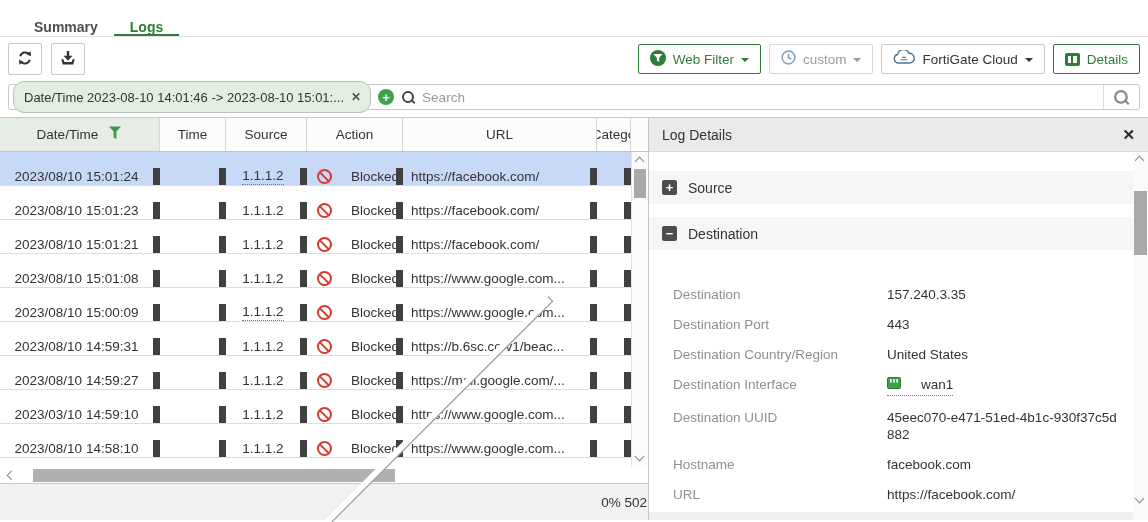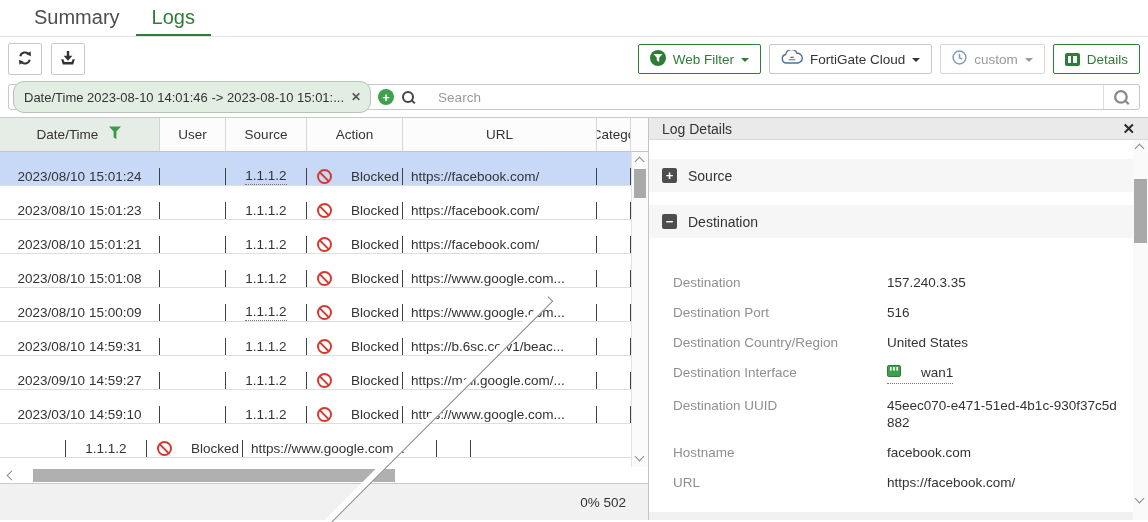--- a/index.html
+++ b/index.html
@@ -3,21 +3,21 @@
 <meta charset="utf-8">
 <style>
   * { margin:0; padding:0; box-sizing:border-box; }
   body {
     width:1148px; height:522px; overflow:hidden; position:relative;
     background:#fff; font-family:"Liberation Sans", sans-serif;
     font-size:13.5px; color:#333;
   }
   
   .tabbar { height:37px; border-bottom:1px solid #e3e3e3; display:flex; padding-left:18px; }
-  .tab { padding:0 16px; line-height:34px; font-size:20px; color:#4e4e4e; cursor:pointer; }
+  .tab { padding:10px 16px; line-height:34px; font-size:14px; color:#4e4e4e; cursor:pointer;font-weight:bold; }
   .tab.active { color:#2e7d36; border-bottom:2px solid #2e7d36; }
   
   .toolbar { height:44px; display:flex; align-items:center; padding:0 8px; }
   .icon-btn { width:34px; height:32px; border:1px solid #c9c9c9; border-radius:2px; background:#fff;
     display:flex; align-items:center; justify-content:center; margin-right:9px; }
   .right-group { margin-left:auto; display:flex; gap:8px; }
   .tool-btn { height:30px; border-radius:2px; background:#fff; display:flex; align-items:center;
     gap:7px; padding:0 11px; font-size:13.5px; border:1px solid #c9c9c9; white-space:nowrap; }
   .tool-btn.green { border-color:#2e7d36; color:#2e7d36; }
   .tool-btn.disabled { border-color:#d7d7d7; color:#9a9a9a; }
@@ -31,61 +31,61 @@
     display:flex; align-items:center; padding-left:4px; background:#fff; }
   .chip { background:#e3eee3; border:1px solid #b7c3b7; border-radius:11px; height:32px;
     display:flex; align-items:center; gap:7px; padding:0 9px 0 10px; font-size:13px; color:#333; white-space:nowrap; }
   .chip-close { color:#555; font-size:12px; font-weight:bold; cursor:pointer; }
   .plus-btn { width:16px; height:16px; border-radius:50%; background:#3fa14c; color:#fff; font-size:13px;
     font-weight:bold; display:flex; align-items:center; justify-content:center; line-height:1; margin:0 7px; cursor:pointer; }
   .mag { position:relative; width:15px; height:15px; display:inline-block; }
   .mag::before { content:""; position:absolute; width:8px; height:8px; border:2px solid currentColor; border-radius:50%; left:1px; top:1px; }
   .mag::after { content:""; position:absolute; width:2.4px; height:5px; background:currentColor; transform:rotate(-45deg); left:10.5px; top:9px; }
   .mag.dark { color:#444; } .mag.gray { color:#8a8a8a; }
-  .search-input { border:none; outline:none; flex:1; font:inherit; font-size:13.5px; color:#4c1d95; margin-left:22px; background:transparent; }
+  .search-input { border:none; outline:none; flex:1; font:inherit; font-size:13.5px; color:#4c1d95; margin-left:6px; background:transparent; }
   .search-input::placeholder { color:#9a9a9a; }
   .search-submit { width:36px; align-self:stretch; border-left:1px solid #ddd; display:flex; align-items:center; justify-content:center; cursor:pointer; }
   
   .main { display:flex; height:403px; margin-top:7px; border-top:1px solid #c9c9c9; }
   .left { width:648px; display:flex; flex-direction:column; }
   
   .header-row { height:34px; display:flex; background:#fcfcfc; border-bottom:1px solid #c4c4c4; }
   .hcell { border-right:1px solid #d6d6d6; display:flex; align-items:center; justify-content:center;
     gap:10px; overflow:hidden; white-space:nowrap; cursor:pointer; }
   .hcell.c-datetime { background:#e6ece6; }
   .c-datetime { width:160px; } .c-user { width:66px; } .c-source { width:81px; }
   .c-action { width:96px; } .c-url { width:194px; } .c-cat { width:34px; }
   .hcorner { width:17px; background:#fcfcfc; }
   
   .rows { height:315px; position:relative; overflow:hidden; }
   .row { height:34px; display:flex; border-bottom:1px solid #dedede; background:#fff; cursor:pointer; }
   .row.selected { background:#c8d9f7; }
-  .cell { border-right:1px solid #404040; display:flex; align-items:center; justify-content:center;
+  .cell { border-right:7px solid #404040; display:flex; align-items:center; justify-content:center;
     overflow:hidden; white-space:nowrap;margin-top:16px; }
   .cell.c-action { justify-content:flex-start; padding-left:10px; gap:19px; }
   .cell.c-url { justify-content:flex-start; padding-left:8px; }
   .row.dotted .c-source span { border-bottom:1px dotted #777; padding-bottom:1px; }
   .blocked-icon { width:15px; height:15px; border:2px solid #d43a2f; border-radius:50%; position:relative; flex-shrink:0; }
   .blocked-icon::after { content:""; position:absolute; left:-1px; top:4.5px; width:13px; height:2px; background:#d43a2f; transform:rotate(45deg); }
   
   .vscroll { position:absolute; right:0; top:0; bottom:0; width:17px; background:#fbfbfb; border-left:1px solid #e3e3e3; }
   .vthumb { position:absolute; left:2px; right:2px; background:#a9a9a9; }
   .chev { width:7px; height:7px; border-right:1.6px solid #8a8a8a; border-bottom:1.6px solid #8a8a8a; display:inline-block; }
   .chev.up { transform:rotate(-135deg); } .chev.down { transform:rotate(45deg); }
   .chev.left { transform:rotate(135deg); } .chev.right { transform:rotate(-45deg); }
   .vscroll .chev { position:absolute; left:4px; }
   .hscroll { height:17px; position:relative; background:#fff; border-bottom:1px solid #c9c9c9; }
   .hthumb { position:absolute; top:2px; height:13px; left:33px; width:362px; background:#b0b0b0; }
   .hscroll .chev.left { position:absolute; left:8px; top:5px; }
   .hscroll .chev.right { position:absolute; right:24px; top:5px; }
   
-  .statusbar { flex:1; background:#f1f1f1; display:flex; align-items:center; justify-content:flex-end; padding-right:22px; font-size:13.5px; }
+  .statusbar { flex:1; background:#f1f1f1; display:flex; align-items:center; justify-content:flex-end; padding-right:1px; font-size:13.5px; }
   
   .right { width:500px; border-left:1px solid #c4c4c4; display:flex; flex-direction:column; background:#fff; }
-  .ld-header { height:22px; background:#eaeaea; border-bottom:1px solid #d8d8d8; display:flex; align-items:center; padding:0 13px; font-size:14px; }
+  .ld-header { height:34px; background:#eaeaea; border-bottom:1px solid #d8d8d8; display:flex; align-items:center; padding:0 13px; font-size:14px; }
   .ld-close { margin-left:auto; font-weight:bold; font-size:15px; color:#2b2b2b; cursor:pointer; }
   .ld-content { flex:1; position:relative; padding-top:19px; }
   .section-h { height:33px; background:#f6f6f6; display:flex; align-items:center; gap:11px;
     padding-left:13px; margin:0 15px 13px 0; font-size:14px; cursor:pointer; }
   .toggle { width:15px; height:15px; background:#4d4d4d; border-radius:2px; color:#fff; font-size:13px;
     font-weight:bold; display:flex; align-items:center; justify-content:center; line-height:1; }
   .fields { padding:23px 0 0 24px; }
   .field { display:flex; margin-bottom:13px; line-height:17px; }
   .f-label { width:214px; color:#8f8f8f; flex-shrink:0; }
   .f-value { width:232px; word-break:break-all; }
@@ -127,40 +127,40 @@
     <div class="tool-btn green">
       <span>
         <svg width="16" height="16" viewBox="0 0 16 16">
           <circle cx="8" cy="8" r="8" fill="#2e7d36"></circle>
           <polygon points="3.5,4 12.5,4 9.2,7.8 9.2,12 6.8,10.4 6.8,7.8" fill="#fff"></polygon>
         </svg>
       </span>
       <span>Web Filter</span>
       <span class="caret"></span>
     </div>
+    <div class="tool-btn disabled">
+      <span>
+        <svg width="15" height="15" viewBox="0 0 15 15">
+          <circle cx="7.5" cy="7.5" r="6.4" fill="none" stroke="#7f9db9" stroke-width="1.5"></circle>
+          <path d="M7.5 3.8 V7.7 L10.2 9.2" fill="none" stroke="#7f9db9" stroke-width="1.5"></path>
+        </svg>
+      </span>
+      <span>custom</span>
+      <span class="caret"></span>
+    </div>
     <div class="tool-btn">
       <span>
         <svg width="22" height="15" viewBox="0 0 22 15">
           <path d="M5.6 13 a4.3 4.3 0 0 1 -0.9 -8.5 5.9 5.9 0 0 1 11.3 -1.2 4.1 4.1 0 0 1 0.8 9.7 z" fill="none" stroke="#51718f" stroke-width="1.4"></path>
           <path d="M7.6 9.8 h6.8 M9.2 7.4 h3.6" stroke="#51718f" stroke-width="1.1" fill="none"></path>
         </svg>
       </span>
       <span>FortiGate Cloud</span>
       <span class="caret"></span>
     </div>
-    <div class="tool-btn disabled">
-      <span>
-        <svg width="15" height="15" viewBox="0 0 15 15">
-          <circle cx="7.5" cy="7.5" r="6.4" fill="none" stroke="#7f9db9" stroke-width="1.5"></circle>
-          <path d="M7.5 3.8 V7.7 L10.2 9.2" fill="none" stroke="#7f9db9" stroke-width="1.5"></path>
-        </svg>
-      </span>
-      <span>custom</span>
-      <span class="caret"></span>
-    </div>
     <div class="tool-btn green">
       <span class="details-icon"></span>
       <span>Details</span>
     </div>
   </div>
 </div>
 
 <div class="searchbar">
   <div class="chip">
     <span>Date/Time 2023-08-10 14:01:46 -&gt; 2023-08-10 15:01:...</span>
@@ -180,21 +180,21 @@
     <div class="header-row">
       <div class="hcell c-datetime">
         <span>Date/Time</span>
         <span>
           <svg width="14" height="14" viewBox="0 0 14 14">
             <polygon points="1,0.5 13,0.5 8.4,5.6 8.4,13 5.6,11.4 5.6,5.6" fill="#3a9a47"></polygon>
           </svg>
         </span>
       </div>
       <div class="hcell c-user">
-          <span>User</span>
+          <span>Time</span>
         </div>
       <div class="hcell c-source">
           <span>Source</span>
         </div>
       <div class="hcell c-action">
           <span>Action</span>
         </div>
       <div class="hcell c-url">
           <span>URL</span>
         </div>
@@ -277,21 +277,21 @@
             <span>1.1.1.2</span>
           </div>
         <div class="cell c-action">
             <span class="blocked-icon"></span>
             <span>Blocked</span>
           </div>
         <div class="cell c-url">https://b.6sc.co/v1/beac...</div>
         <div class="cell c-cat"></div>
       </div>
       <div class="row">
-        <div class="cell c-datetime">2023/09/10 14:59:27</div>
+        <div class="cell c-datetime">2023/08/10 14:59:27</div>
         <div class="cell c-user"></div>
         <div class="cell c-source">
             <span>1.1.1.2</span>
           </div>
         <div class="cell c-action">
             <span class="blocked-icon"></span>
             <span>Blocked</span>
           </div>
         <div class="cell c-url">https://mail.google.com/...</div>
         <div class="cell c-cat"></div>
@@ -303,20 +303,21 @@
             <span>1.1.1.2</span>
           </div>
         <div class="cell c-action">
             <span class="blocked-icon"></span>
             <span>Blocked</span>
           </div>
         <div class="cell c-url">https://www.google.com...</div>
         <div class="cell c-cat"></div>
       </div>
       <div class="row">
+        <div class="cell c-datetime">2023/08/10 14:58:10</div>
         <div class="cell c-user"></div>
         <div class="cell c-source">
             <span>1.1.1.2</span>
           </div>
         <div class="cell c-action">
             <span class="blocked-icon"></span>
             <span>Blocked</span>
           </div>
         <div class="cell c-url">https://www.google.com...</div>
         <div class="cell c-cat"></div>
@@ -367,21 +368,21 @@
         <span>Destination</span>
       </div>
 
       <div class="fields">
         <div class="field">
           <span class="f-label">Destination</span>
           <span class="f-value">157.240.3.35</span>
         </div>
         <div class="field">
           <span class="f-label">Destination Port</span>
-          <span class="f-value">516</span>
+          <span class="f-value">443</span>
         </div>
         <div class="field">
           <span class="f-label">Destination Country/Region</span>
           <span class="f-value">United States</span>
         </div>
         <div class="field">
           <span class="f-label">Destination Interface</span>
           <span class="f-value">
             <span class="wan-chip">
               <span>

